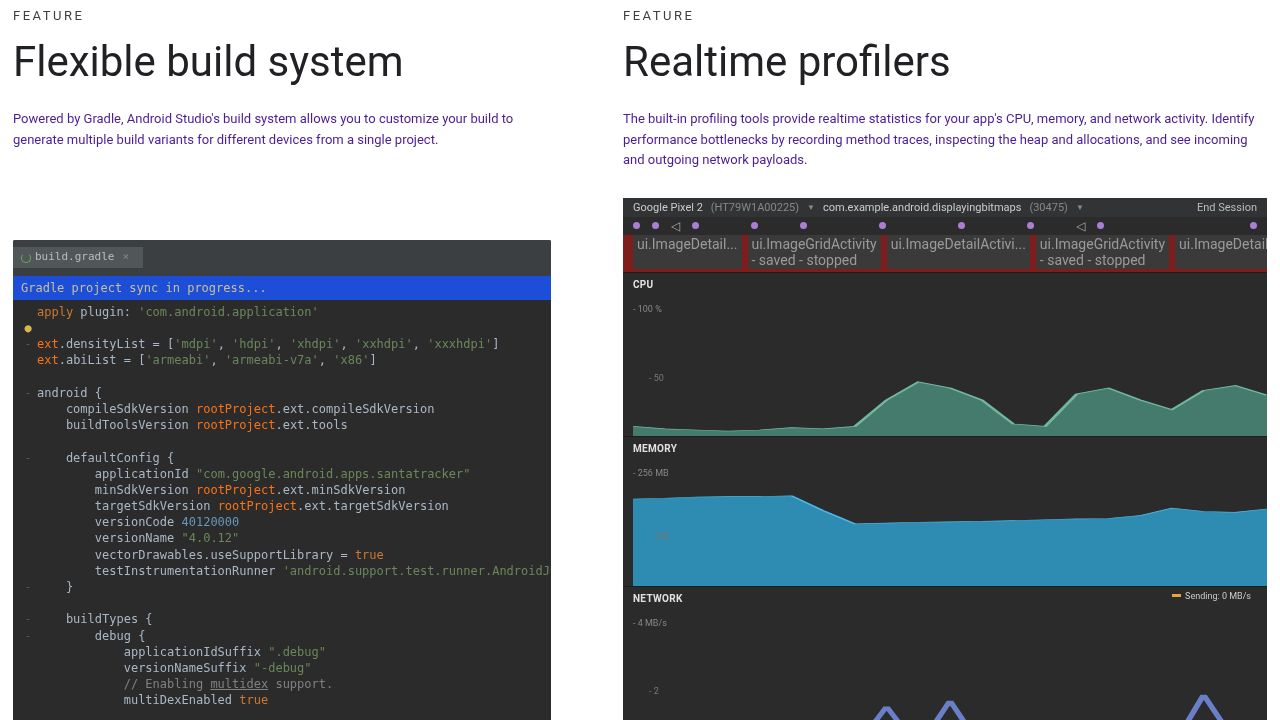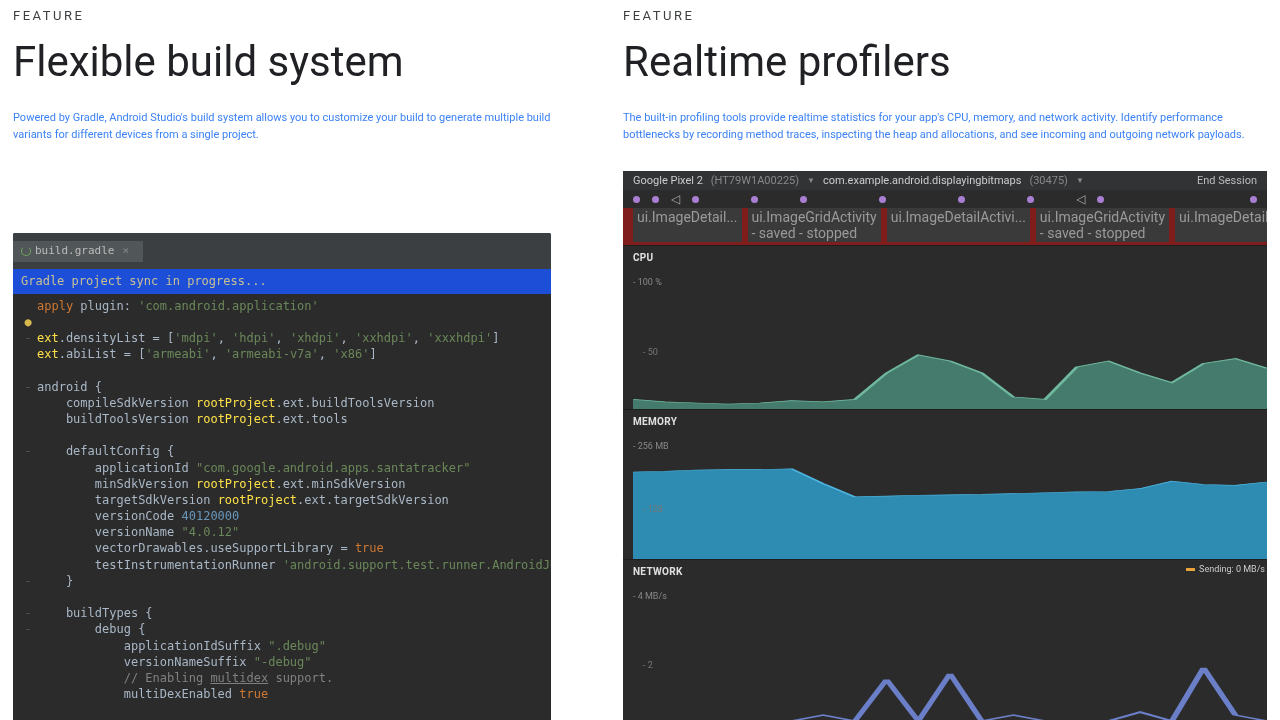--- a/index.html
+++ b/index.html
@@ -3,52 +3,52 @@
 <meta charset="utf-8">
 <style>
   *{box-sizing:border-box;margin:0;padding:0}
   body{font-family:Roboto,"Helvetica Neue",Arial,sans-serif;background:#fff;color:#202124;width:1280px;height:720px;overflow:hidden}
   .page{display:flex;gap:72px;padding:0 13px}
   .col{display:flex;flex-direction:column}
   .col-left{width:538px}
   .col-right{flex:1;min-width:0}
   .eyebrow{font-size:13px;letter-spacing:2.5px;color:#3c4043;margin-top:8px;margin-bottom:14px;font-weight:400}
   h2{font-size:42px;font-weight:400;color:#202124;margin-bottom:22px;line-height:1.2}
-  .lead{font-size:11px;line-height:1.55;color:#3b82f6;margin-bottom:90px}
+  .lead{font-size:13px;line-height:1.55;color:#4c1d95;margin-bottom:90px}
   .col-right .lead{margin-bottom:28px}
   
   .editor{background:#2b2b2b;border-radius:2px;overflow:hidden;font-family:Menlo,Consolas,monospace;font-size:12px;line-height:1.35;color:#a9b7c6}
   .tabbar{background:#3c3f41;display:flex;align-items:center;height:36px}
   .tab{background:#515658;color:#bbb;padding:3px 14px 3px 8px;font-size:11px;display:flex;align-items:center;gap:4px}
   .tab .dot{width:10px;height:10px;border:1.6px solid #6ba65c;border-top-color:transparent;border-radius:50%;display:inline-block}
   .syncbar{background:#1d4ed8;color:#c8c093;font-size:12px;padding:4px 8px}
   .code{padding:4px 6px 10px 10px;white-space:pre}
-  .kw{color:#cc7832}.str{color:#6a8759}.prop{color:#fde047}.num{color:#6897bb}.cmt{color:#808080}
+  .kw{color:#cc7832}.str{color:#6a8759}.prop{color:#f97316}.num{color:#6897bb}.cmt{color:#808080}
   .gut{display:inline-block;width:10px;color:#555;margin-right:4px;text-align:center}
   .bulb{color:#d6b84c}
   
   .profiler{background:#2b2b2b;color:#c8c8c8;font-family:Roboto,Arial,sans-serif;font-size:11px;overflow:hidden}
   .pf-head{background:#313335;display:flex;align-items:center;padding:3px 10px;font-size:11px;gap:8px}
   .pf-head .dev{color:#ccc}
   .pf-head .light{color:#888}
   .pf-head .drop{color:#888;font-size:8px}
   .pf-end{margin-left:auto;color:#bbb}
   .dotrow{background:#2b2b2b;display:flex;align-items:center;padding:2px 10px;gap:12px}
   .pdot{width:7px;height:7px;border-radius:50%;background:#a97fd3;flex:none}
   .nav{color:#aaa;font-size:12px}
   .actrow{background:#7f1d1d;display:flex;padding:0 10px 3px 10px;font-size:14px;color:#9a9a9a;gap:6px}
   .actseg{background:#3a3a3a;padding:1px 4px;border-radius:1px}
   .panel{border-top:1px solid #1e1e1e;padding:6px 0 0 10px;position:relative}
   .panel-title{font-size:10px;font-weight:700;color:#e0e0e0;letter-spacing:.3px}
   .panel-sub{font-size:9px;color:#888;margin-top:14px}
-  .ytick{position:absolute;left:10px;font-size:9px;color:#777}
+  .ytick{position:absolute;left:16px;font-size:9px;color:#777}
   .chartwrap{position:relative;height:120px;margin-top:2px}
   .mem .chartwrap{height:106px}
   .net .chartwrap{height:118px}
-  .netlegend{position:absolute;right:2px;top:4px;font-size:9px;color:#ccc;display:flex;align-items:center;gap:4px}
+  .netlegend{position:absolute;right:16px;top:4px;font-size:9px;color:#ccc;display:flex;align-items:center;gap:4px}
   .netlegend .sq{width:9px;height:3px;background:#e8a33d;display:inline-block}
   svg{display:block}
 </style>
 </head>
 <body>
 
 <div class="page">
 
   <div class="col col-left">
     <div class="eyebrow">FEATURE</div>
@@ -63,21 +63,21 @@
           <span style="color:#888;margin-left:4px">×</span>
         </div>
       </div>
       <div class="syncbar">Gradle project sync in progress...</div>
       <div class="code"><span class="gut"> </span><span class="kw">apply</span><span> plugin: </span><span class="str">'com.android.application'</span>
 <span class="gut bulb">●</span>
 <span class="gut">-</span><span class="prop">ext</span><span>.densityList = [</span><span class="str">'mdpi'</span><span>, </span><span class="str">'hdpi'</span><span>, </span><span class="str">'xhdpi'</span><span>, </span><span class="str">'xxhdpi'</span><span>, </span><span class="str">'xxxhdpi'</span><span>]</span>
 <span class="gut"> </span><span class="prop">ext</span><span>.abiList = [</span><span class="str">'armeabi'</span><span>, </span><span class="str">'armeabi-v7a'</span><span>, </span><span class="str">'x86'</span><span>]</span>
 <span class="gut"> </span>
 <span class="gut">-</span><span>android {</span>
-<span class="gut"> </span><span>    compileSdkVersion </span><span class="prop">rootProject</span><span>.ext.buildToolsVersion</span>
+<span class="gut"> </span><span>    compileSdkVersion </span><span class="prop">rootProject</span><span>.ext.compileSdkVersion</span>
 <span class="gut"> </span><span>    buildToolsVersion </span><span class="prop">rootProject</span><span>.ext.tools</span>
 <span class="gut"> </span>
 <span class="gut">-</span><span>    defaultConfig {</span>
 <span class="gut"> </span><span>        applicationId </span><span class="str">"com.google.android.apps.santatracker"</span>
 <span class="gut"> </span><span>        minSdkVersion </span><span class="prop">rootProject</span><span>.ext.minSdkVersion</span>
 <span class="gut"> </span><span>        targetSdkVersion </span><span class="prop">rootProject</span><span>.ext.targetSdkVersion</span>
 <span class="gut"> </span><span>        versionCode </span><span class="num">40120000</span>
 <span class="gut"> </span><span>        versionName </span><span class="str">"4.0.12"</span>
 <span class="gut"> </span><span>        vectorDrawables.useSupportLibrary = </span><span class="kw">true</span>
 <span class="gut"> </span><span>        testInstrumentationRunner </span><span class="str">'android.support.test.runner.AndroidJUnitRunner'</span>

